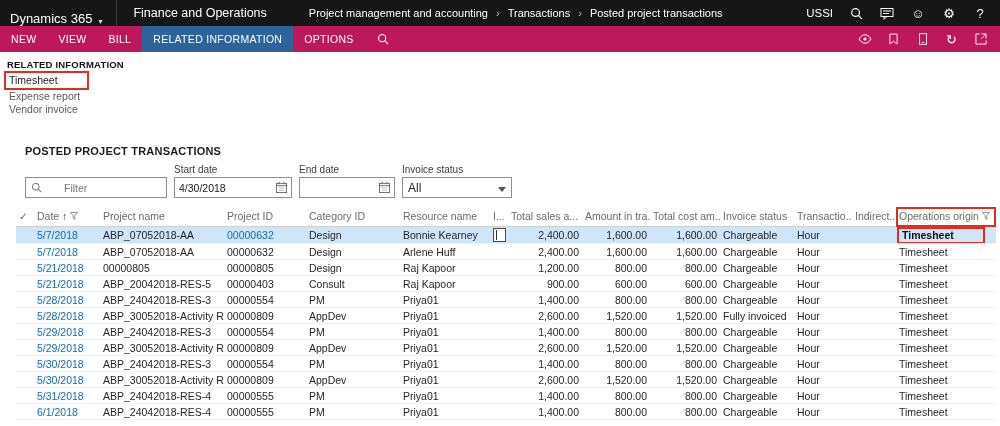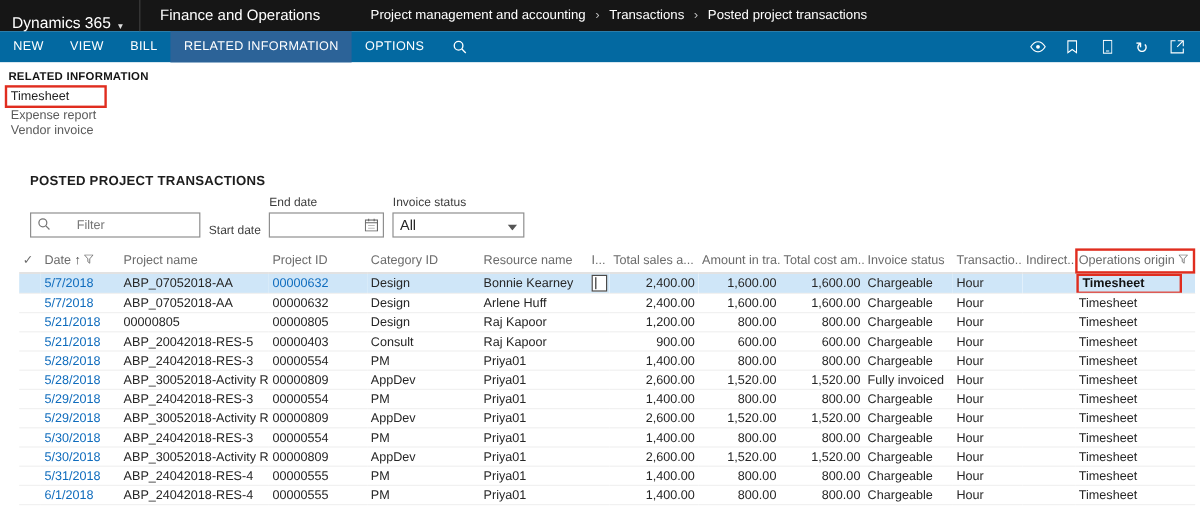--- a/index.html
+++ b/index.html
@@ -15,21 +15,21 @@
   .brand .chev { font-size: 8px; color: #ddd; margin-top: 2px; }
   .module { padding: 0 16px; height: 100%; display: flex; align-items: center; border-left: 1px solid #3c3c3c; font-size: 12.5px; cursor: pointer; }
   .breadcrumb { display: flex; align-items: center; gap: 8px; margin-left: 26px; font-size: 11px; white-space: nowrap; }
   .bc-item { cursor: pointer; }
   .bc-sep { color: #bdbdbd; font-size: 11px; }
   .top-right { margin-left: auto; display: flex; align-items: center; gap: 15px; padding-right: 12px; }
   .company { font-size: 11.5px; cursor: pointer; }
   .top-icon { width: 16px; height: 16px; display: inline-flex; align-items: center; justify-content: center; color: #fff; font-size: 13px; cursor: pointer; line-height: 1; }
 
   
-  .menubar { height: 26px; background: #0369a1; display: flex; align-items: stretch; color: #fff; }
+  .menubar { height: 26px; background: #be185d; display: flex; align-items: stretch; color: #fff; }
   .menu-items { display: flex; align-items: stretch; }
   .menu-item { display: flex; align-items: center; padding: 0 11px; font-size: 10.5px; letter-spacing: .3px; cursor: pointer; white-space: nowrap; }
   .menu-item.active { background: #2c6398; }
   .menu-search { display: flex; align-items: center; padding: 0 12px; cursor: pointer; }
   .menu-right { margin-left: auto; display: flex; align-items: center; gap: 14px; padding-right: 12px; }
   .m-icon { display: inline-flex; align-items: center; justify-content: center; width: 15px; height: 15px; color: #fff; font-size: 13px; cursor: pointer; line-height: 1; }
 
   
   .flyout { background: #fff; padding: 7px 0 5px 7px; }
   .flyout-title { font-size: 9.5px; font-weight: bold; color: #141414; margin-bottom: 4px; letter-spacing: .2px; }
@@ -79,20 +79,40 @@
       <span class="chev">▾</span>
     </div>
     <div class="module">Finance and Operations</div>
     <nav class="breadcrumb">
         <span class="bc-item">Project management and accounting</span>
         <span class="bc-sep">›</span>
         <span class="bc-item">Transactions</span>
         <span class="bc-sep">›</span>
         <span class="bc-item">Posted project transactions</span>
       </nav>
+    <div class="top-right">
+      <span class="company">USSI</span>
+      <span class="top-icon">
+        <svg viewBox="0 0 14 14" width="13" height="13">
+            <circle cx="6" cy="6" r="4.2" fill="none" stroke="#fff" stroke-width="1.3"></circle>
+            <line x1="9.2" y1="9.2" x2="13" y2="13" stroke="#fff" stroke-width="1.3"></line>
+          </svg>
+      </span>
+      <span class="top-icon">
+        <svg viewBox="0 0 14 14" width="14" height="14">
+            <rect x="1" y="2.5" width="12" height="8" fill="none" stroke="#fff"></rect>
+            <line x1="3" y1="5" x2="11" y2="5" stroke="#fff"></line>
+            <line x1="3" y1="7.5" x2="9" y2="7.5" stroke="#fff"></line>
+            <path d="M4 10.5v2.8l2.8-2.8" fill="none" stroke="#fff"></path>
+          </svg>
+      </span>
+      <span class="top-icon">☺</span>
+      <span class="top-icon">⚙</span>
+      <span class="top-icon">?</span>
+    </div>
   </header>
 
   <nav class="menubar">
     <div class="menu-items">
         <span class="menu-item">NEW</span>
         <span class="menu-item">VIEW</span>
         <span class="menu-item">BILL</span>
         <span class="menu-item active">RELATED INFORMATION</span>
         <span class="menu-item">OPTIONS</span>
       </div>
@@ -147,20 +167,33 @@
         <span>
           <svg viewBox="0 0 14 14" width="11" height="11">
               <circle cx="6" cy="6" r="4.2" fill="none" stroke="#767676" stroke-width="1.3"></circle>
               <line x1="9.2" y1="9.2" x2="13" y2="13" stroke="#767676" stroke-width="1.3"></line>
             </svg>
         </span>
         <input placeholder="Filter" style="">
       </div>
       <div class="field">
         <label>Start date</label>
+        <div class="datebox start">
+          <input value="4/30/2018" style="">
+          <span class="cal">
+            <svg viewBox="0 0 12 12" width="11" height="11">
+                <rect x="0.5" y="1.5" width="11" height="10" fill="none" stroke="#666"></rect>
+                <line x1="0.5" y1="4" x2="11.5" y2="4" stroke="#666"></line>
+                <line x1="3.5" y1="0" x2="3.5" y2="2.5" stroke="#666"></line>
+                <line x1="8.5" y1="0" x2="8.5" y2="2.5" stroke="#666"></line>
+                <line x1="3" y1="6.5" x2="9" y2="6.5" stroke="#bbb"></line>
+                <line x1="3" y1="9" x2="9" y2="9" stroke="#bbb"></line>
+              </svg>
+          </span>
+        </div>
       </div>
       <div class="field">
         <label>End date</label>
         <div class="datebox end">
           <input value="" style="">
           <span class="cal">
             <svg viewBox="0 0 12 12" width="11" height="11">
                 <rect x="0.5" y="1.5" width="11" height="10" fill="none" stroke="#666"></rect>
                 <line x1="0.5" y1="4" x2="11.5" y2="4" stroke="#666"></line>
                 <line x1="3.5" y1="0" x2="3.5" y2="2.5" stroke="#666"></line>

